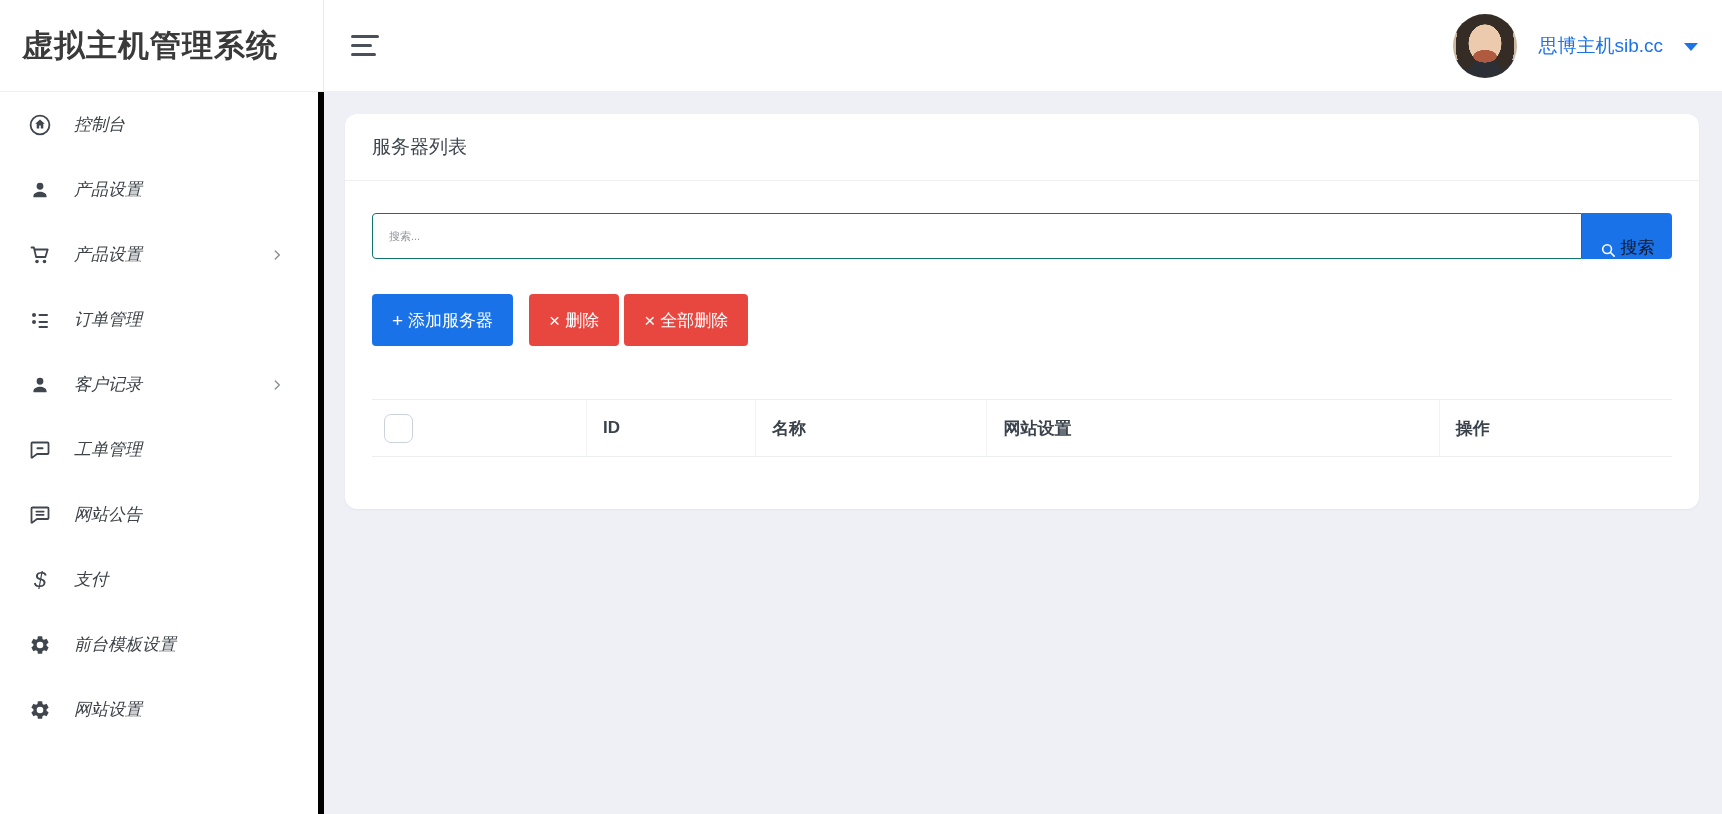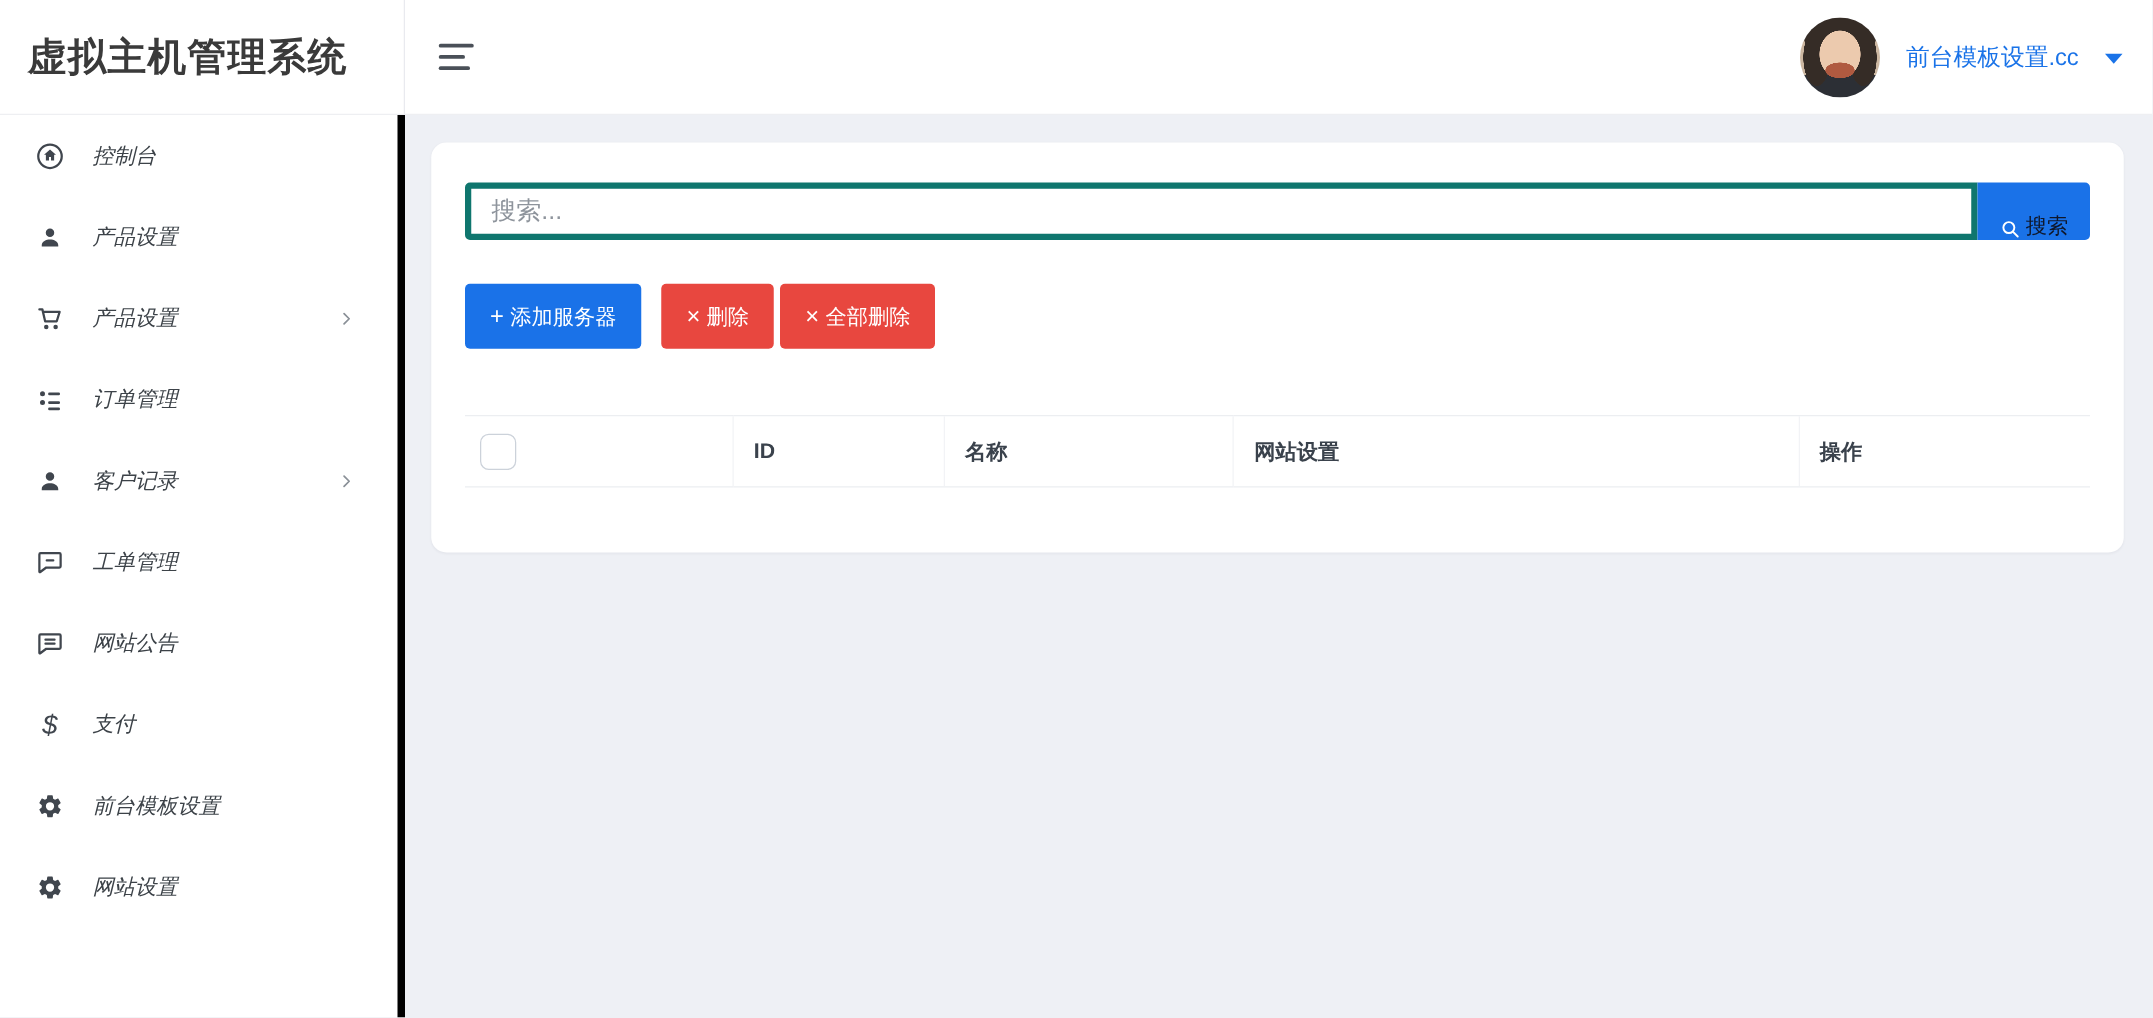--- a/index.html
+++ b/index.html
@@ -40,21 +40,21 @@
   .dollar-glyph { font-size:22px; font-weight:500; color:#40464e; line-height:1; }
 
   
   .main { background:#eef0f5; padding:22px 22px 0 21px; }
   .card { background:#fff; border-radius:12px; box-shadow:0 1px 2px rgba(30,40,60,.05); width:1354px; }
   .card-header { height:67px; display:flex; align-items:center; padding:0 27px; border-bottom:1px solid #edeff1; }
   .card-title { font-size:19px; font-weight:500; color:#3f464e; }
   .card-body { padding:32px 27px 52px 27px; }
 
   .search-group { display:flex; }
-  .search-input { flex:1; height:46px; border:5px solid #0f766e; border-radius:4px 0 0 4px; padding:0 16px; font-size:20px; color:#7f1d1d; outline:none; font-family:"Liberation Sans", sans-serif; }
+  .search-input { flex:1; height:46px; border:1px solid #0f766e; border-radius:4px 0 0 4px; padding:0 16px; font-size:11px; color:#7f1d1d; outline:none; font-family:"Liberation Sans", sans-serif; }
   .search-input::placeholder { color:#8e949c; }
   .search-btn { width:90px; height:46px; border:none; border-radius:0 4px 4px 0; background:#1a72e8; color:#0f172a; font-size:17px; display:flex; align-items:flex-end; justify-content:center; gap:4px; cursor:pointer; font-family:Liberation Mono, monospace; }
 
   .actions-row { margin-top:35px; display:flex; align-items:center; }
   .btn { height:52px; border:none; border-radius:4px; color:#fff; font-size:17px; padding:0 20px; display:inline-flex; align-items:center; gap:5px; cursor:pointer; font-family:"Liberation Sans", sans-serif; }
   .btn .btn-ico { font-size:19px; line-height:1; }
   .btn-primary { background:#1a72e8; margin-right:16px; }
   .btn-danger { background:#e8473f; }
   .btn-danger + .btn-danger { margin-left:5px; }
 
@@ -74,21 +74,21 @@
   </div>
 
   <div class="topbar">
     <button class="hamburger">
       <span class="l1"></span>
       <span class="l2"></span>
       <span class="l3"></span>
     </button>
     <div class="user-block">
       <div class="avatar"></div>
-      <div class="user-name">前台模板设置.cc</div>
+      <div class="user-name">思博主机sib.cc</div>
       <div class="caret-down"></div>
     </div>
   </div>
 
   <nav class="sidebar">
 
     <div class="nav-item">
       <span class="nav-icon">
         <svg width="24" height="24" viewBox="0 0 24 24">
             <circle cx="12" cy="12" r="9.4" fill="none" stroke="#40464e" stroke-width="1.8"></circle>
@@ -197,20 +197,23 @@
           </svg>
       </span>
       <span class="nav-label">网站设置</span>
     </div>
 
   </nav>
 
   <main class="main">
     <section class="card">
 
+      <div class="card-header">
+        <h1 class="card-title">服务器列表</h1>
+      </div>
 
       <div class="card-body">
 
         <div class="search-group">
           <input class="search-input" type="text" placeholder="搜索..." style="">
           <button class="search-btn">
             <span style="display:inline-flex;">
               <svg width="17" height="17" viewBox="0 0 24 24">
                   <circle cx="10" cy="10" r="6.2" fill="none" stroke="#ffffff" stroke-width="2.2"></circle>
                   <path d="M14.8 14.8L20 20" stroke="#ffffff" stroke-width="2.2" stroke-linecap="round"></path>

